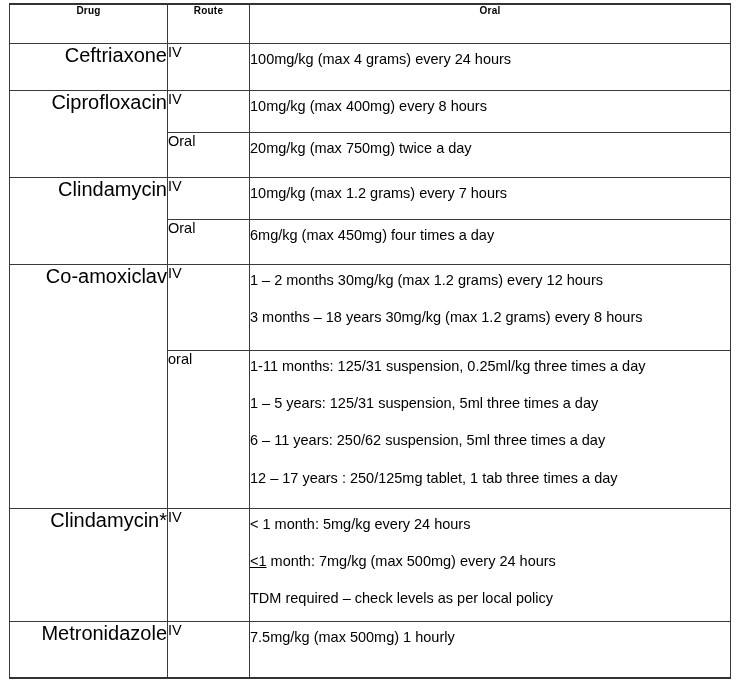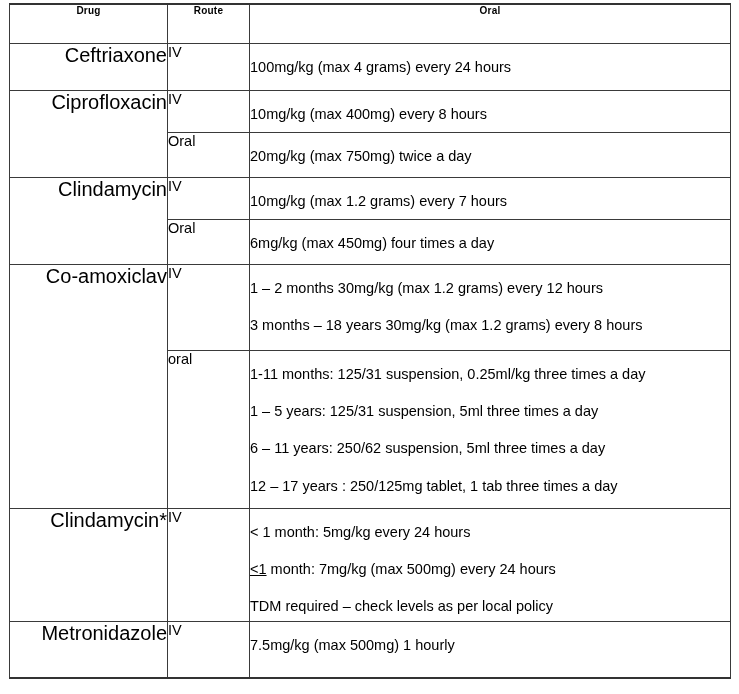--- a/index.html
+++ b/index.html
@@ -91,21 +91,21 @@
   td.dose-cell {
     text-align: left;
     font-size: 14.5px;
     padding-top: 10px;
     padding-left: 9px;
     padding-right: 6px;
   }
 
   .dose-line {
     line-height: 1.05;
-    margin: 16px 0 0 0;
+    margin: 8px 0 0 0;
     white-space: nowrap;
   }
   .dose-line + .dose-line {
     margin-top: 22px;
   }
   .underline-lte {
     text-decoration: underline;
   }
 
   

